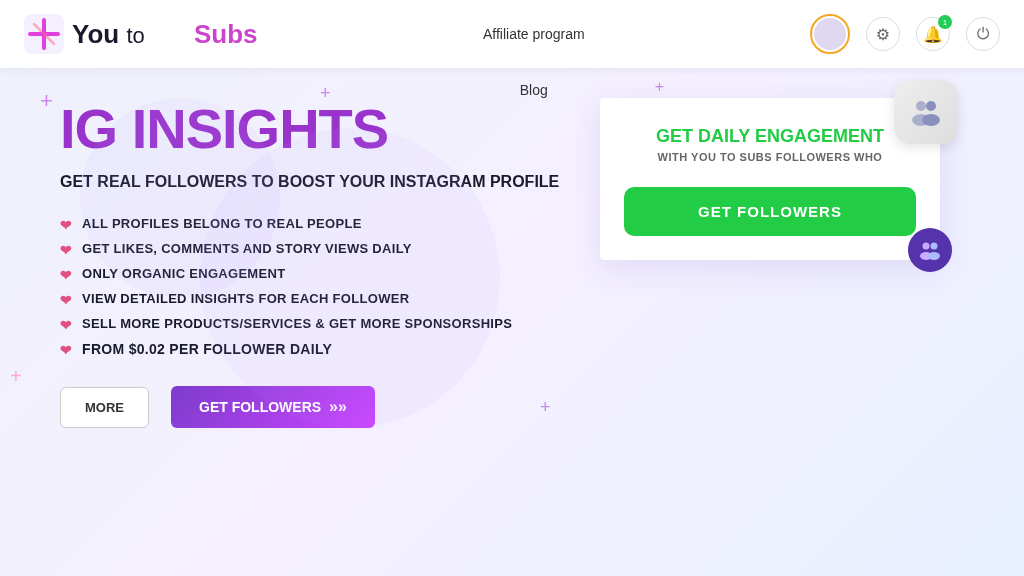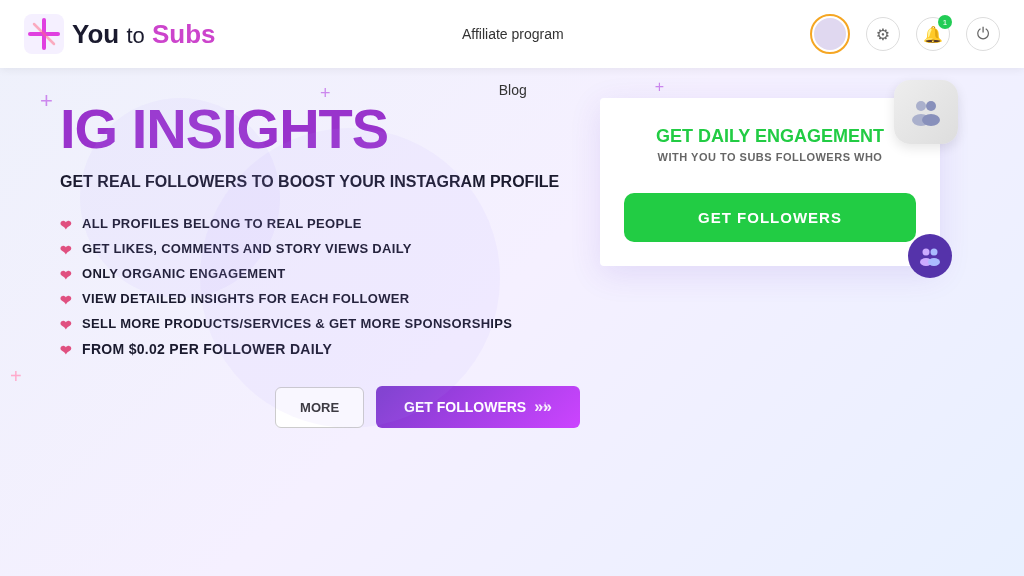--- a/index.html
+++ b/index.html
@@ -31,21 +31,21 @@
       width: 40px;
       height: 40px;
     }
     .logo-text {
       font-size: 26px;
       font-weight: 700;
       color: #1a1a2e;
     }
     .logo-text .you { color: #1a1a2e; }
     .logo-text .to { color: #1a1a2e; font-weight: 400; font-size: 22px; }
-    .logo-text .subs { color: #cc44cc; }
+    .logo-text .subs { color: #cc44cc; margin-left: 42px; }
 
     .nav {
       display: flex;
       align-items: center;
       gap: 40px;
       flex-direction: column;
     }
     .nav-link {
       font-size: 14px;
       color: #333;
@@ -155,23 +155,22 @@
       flex-shrink: 0;
       margin-top: 1px;
     }
     .features-list li.bold-item {
       font-weight: 800;
       font-size: 14px;
     }
 
     .cta-row {
       display: flex;
-      gap: 12px;
-      align-items: center;
-      justify-content: flex-end;
+      gap: 22px;
+      align-items: center;
     }
     .btn-more {
       padding: 12px 24px;
       border: 1.5px solid #ccc;
       border-radius: 6px;
       background: #fff;
       font-size: 13px;
       font-weight: 700;
       color: #333;
       cursor: pointer;
@@ -228,21 +227,21 @@
       text-transform: uppercase;
       margin-bottom: 4px;
     }
     .card-subtitle {
       font-size: 11px;
       font-weight: 600;
       color: #666;
       text-align: center;
       text-transform: uppercase;
       letter-spacing: 0.5px;
-      margin-bottom: 30px;
+      margin-bottom: 24px;
     }
 
     .engagement-list {
       list-style: none;
       margin-bottom: 22px;
     }
     .engagement-list li {
       display: flex;
       align-items: center;
       justify-content: flex-end;

